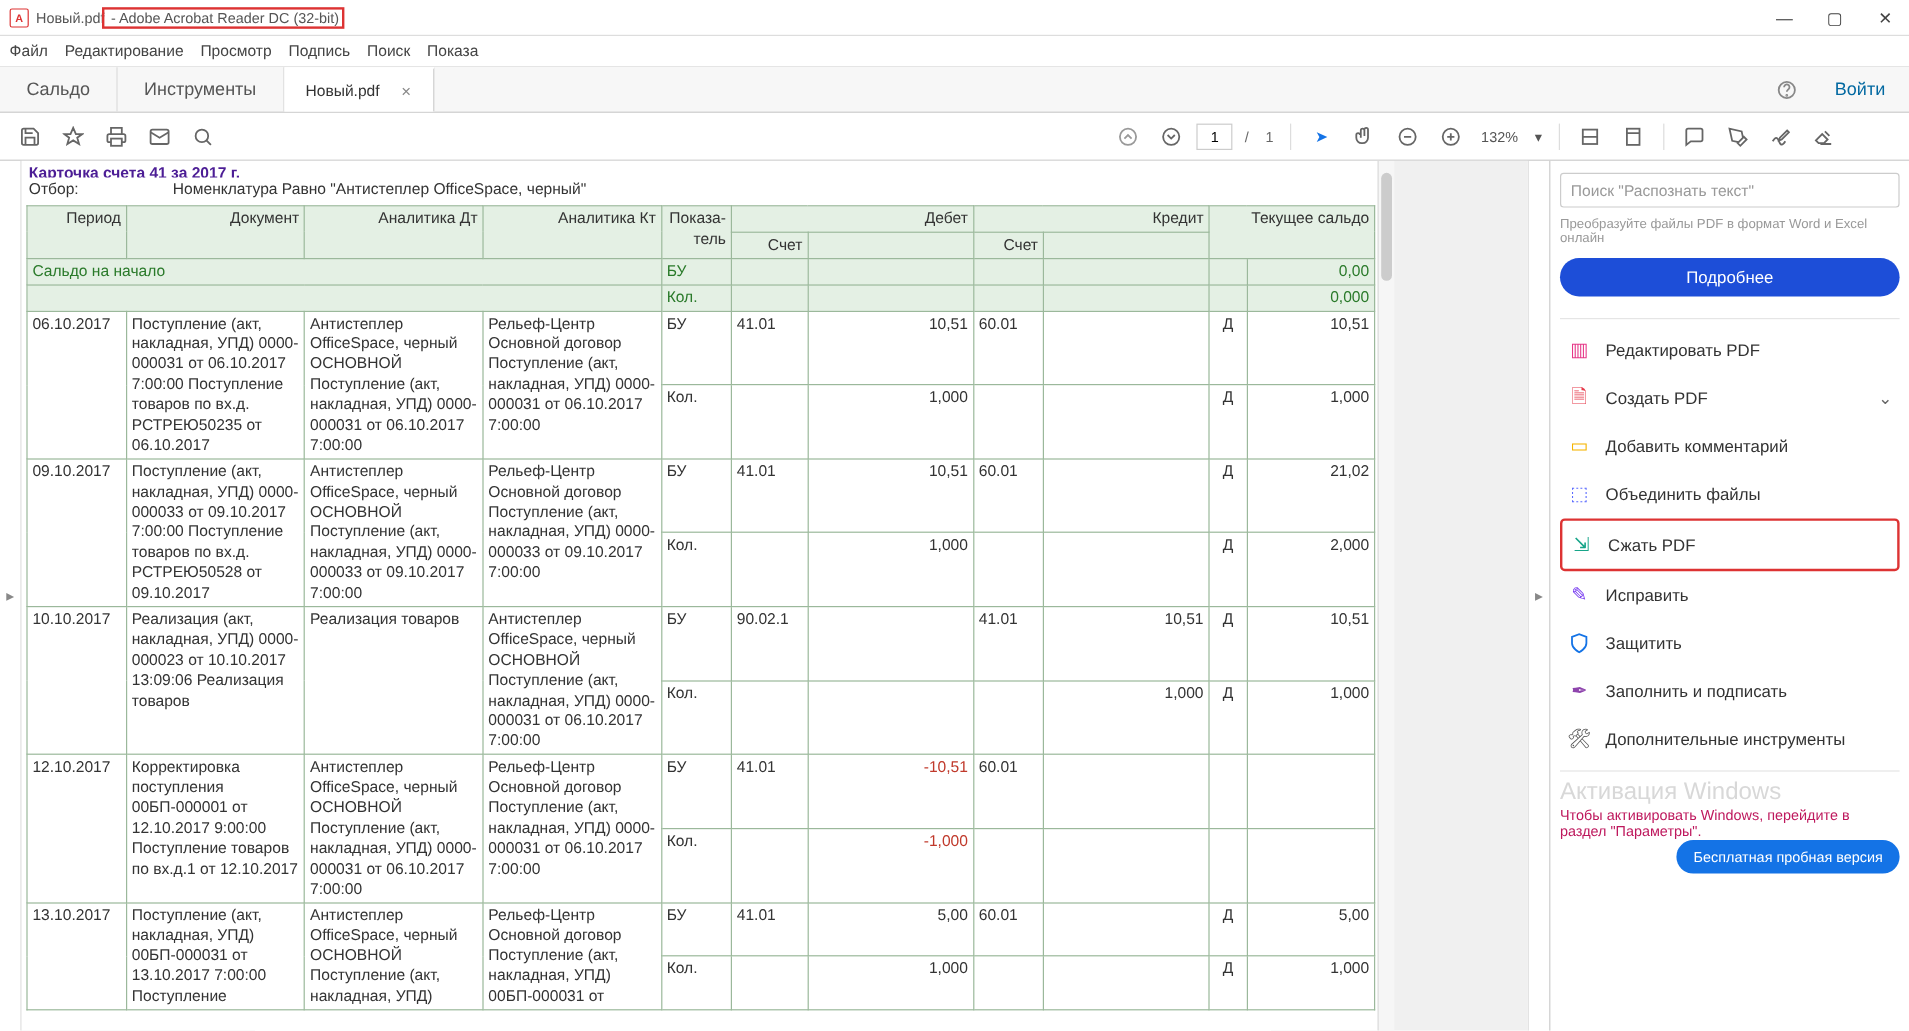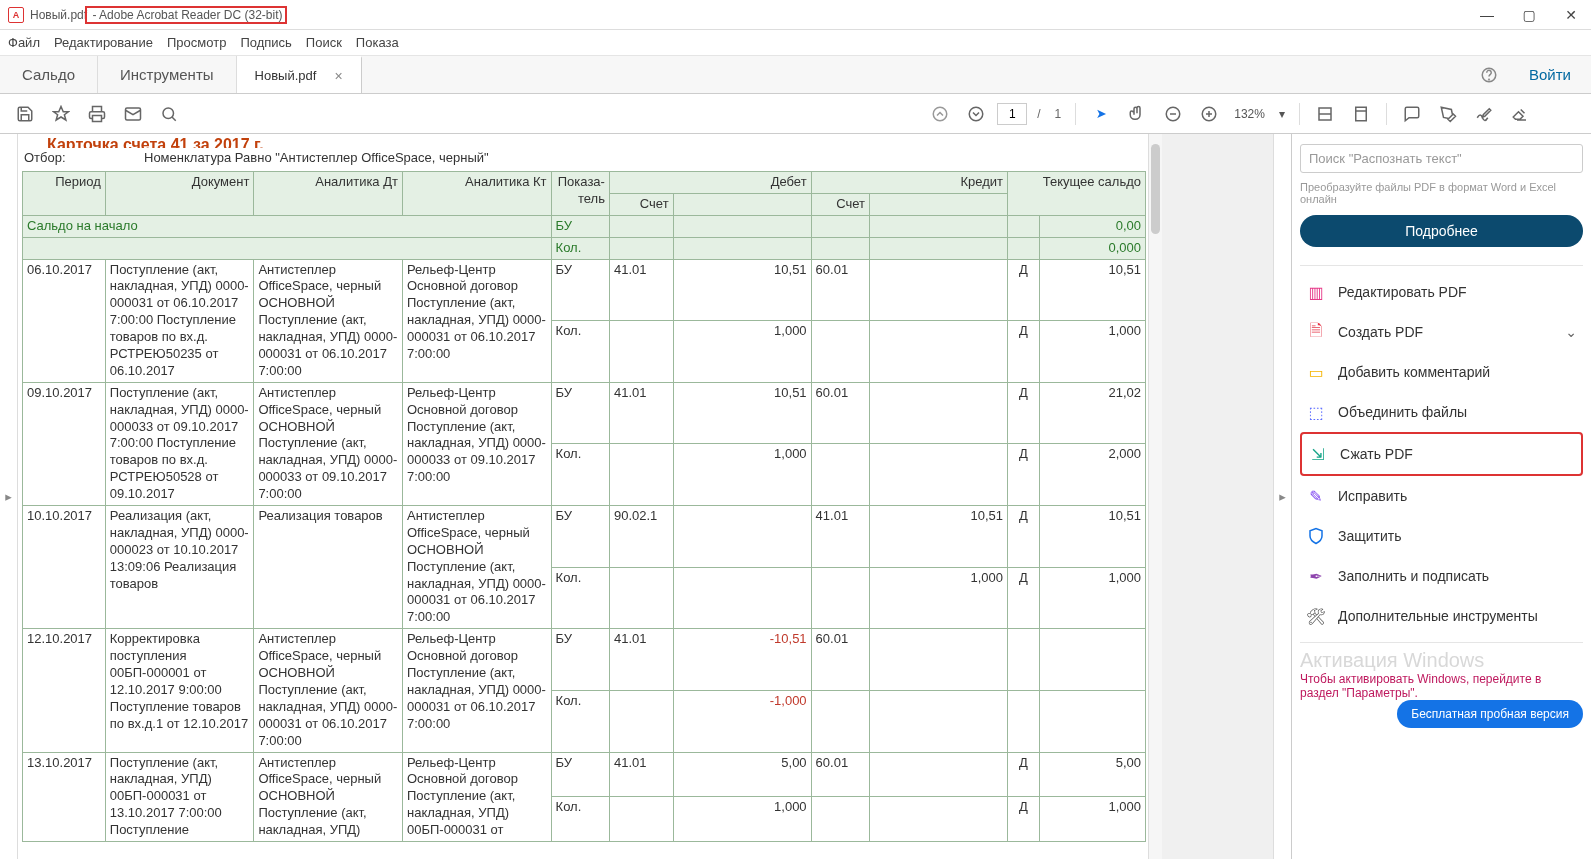--- a/index.html
+++ b/index.html
@@ -39,36 +39,36 @@
 .mainrow { display:flex; height: calc(859px - 30px - 26px - 38px - 40px); }
 .leftgutter{ width:18px; border-right:1px solid #ddd; display:flex; align-items:center; justify-content:center; color:#888; cursor:pointer;}
 .docarea { flex:1; background:#f0f0f0; overflow:hidden; position:relative; display:flex; }
 .docscroll { width:14px; background:#f6f6f6; border-left:1px solid #ddd; position:relative;}
 .docscroll .thumb{position:absolute; left:2px; right:2px; top:10px; height:90px; background:#ccc; border-radius:6px;}
 .rightgutter{ width:18px; border-left:1px solid #ddd; display:flex; align-items:center; justify-content:center; color:#888; cursor:pointer;}
 .rightpanel { width:300px; border-left:1px solid #ccc; display:flex; flex-direction:column; padding:10px 8px 4px; overflow:hidden; }
 
 
 .page { background:#fff; margin:0; width: 1130px; padding:0 2px 0 4px; font-size:13px; color:#333; }
-.doc-title { font-size:16px; font-weight:bold; color:#c2410c; padding:2px 0 4px 2px; overflow:hidden; height:14px;margin-left:23px;}
+.doc-title { font-size:13px; font-weight:bold; color:#4c1d95; padding:2px 0 4px 2px; overflow:hidden; height:14px;}
 .filterline { font-size:13px; padding:2px 0 6px 2px; }
 .filterline .k{display:inline-block; width:120px;}
 
 table.data { border-collapse: collapse; width: 100%; table-layout:fixed; }
 table.data th, table.data td { border:1px solid #9bb89b; padding:2px 4px; vertical-align:top; font-size:13px; line-height:1.3; }
 table.data th { background:#e4f0e4; font-weight:normal; text-align:right; color:#333; }
 .startrow td { background:#e4f0e4; color:#2a7a2a; }
 .num { text-align:right; }
 .neg { color:#c0392b; }
 .dc { text-align:center; }
 
 
 .searchbox { border:1px solid #ccc; border-radius:3px; padding:6px 8px; color:#999; font-size:13px; margin-bottom:8px; }
 .promo-line{ font-size:11px; color:#999; margin-bottom:6px; overflow:hidden; height:28px;}
-.bluebtn { background:#0c4a6e; color:#fff; border:none; border-radius:20px; padding:8px 0; width:100%; font-size:14px; cursor:pointer; margin-bottom:12px;}
+.bluebtn { background:#1d4ed8; color:#fff; border:none; border-radius:20px; padding:8px 0; width:100%; font-size:14px; cursor:pointer; margin-bottom:12px;}
 .toolitem { display:flex; align-items:center; gap:12px; padding:10px 6px; font-size:14px; color:#333; cursor:pointer; border-radius:4px; }
 .toolitem.annot{ border:2px solid #d33; }
 .ticon { width:20px; height:20px; display:flex; align-items:center; justify-content:center; font-size:16px; }
 .chev { margin-left:auto; color:#666; }
 .panel-divider{height:1px;background:#e5e5e5;margin:6px 0;}
 .promo2{font-size:12px; font-weight:bold; text-align:center; color:#444; padding:6px 4px;}
 .watermark{font-size:20px; color:#d8d8d8; pointer-events:none;}
 .wm-sub{font-size:12px; color:#be185d;}
 .trialbtn{background:#1473e6;color:#fff;border:none;border-radius:20px;padding:7px 14px;font-size:12px;cursor:pointer;float:right;}
 .bottombox{position:relative; height:70px;}

